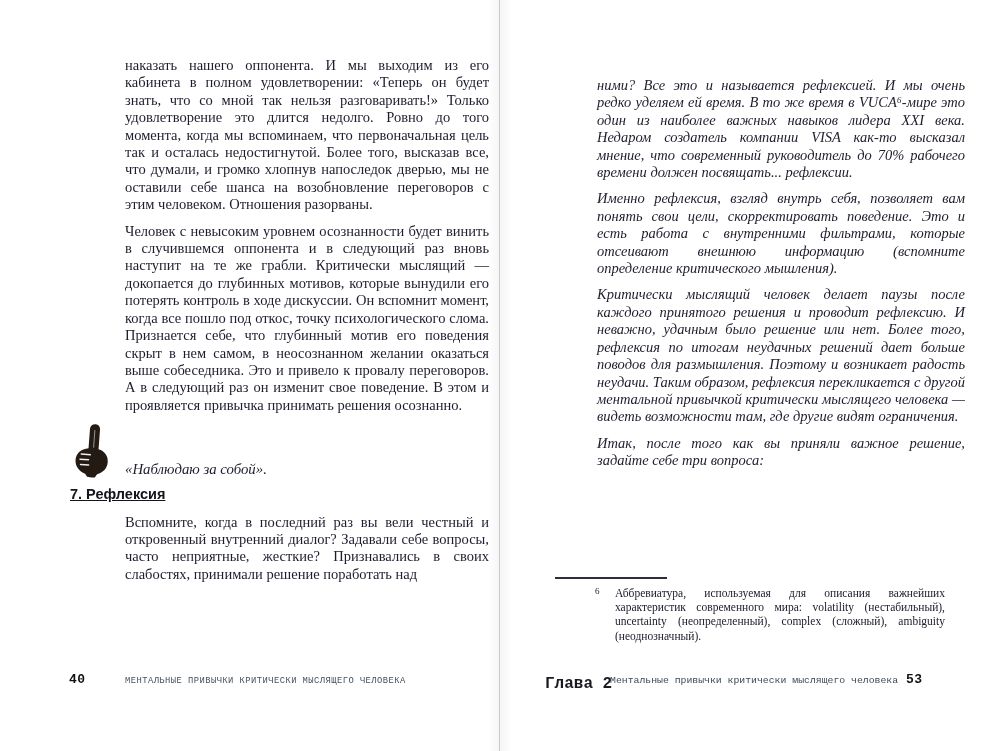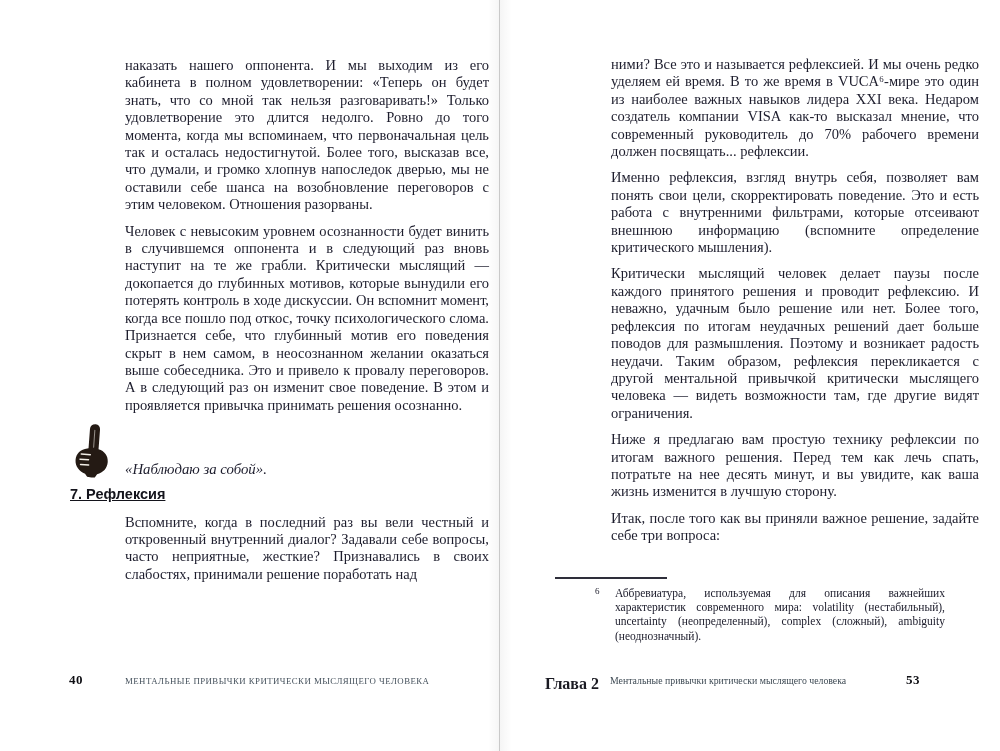--- a/index.html
+++ b/index.html
@@ -32,21 +32,21 @@
 
   
   .text-col {
     position: absolute;
     font-size: 14.5px;
     line-height: 17.4px;
     text-align: justify;
     color: #1d1d2d;
   }
   .col-left  { left: 125px; top: 0; width: 364px; padding-top: 57px; }
-  .col-right { left: 111px;  top: 0; width: 368px; padding-top: 56px; }
+  .col-right { left: 97px;  top: 0; width: 368px; padding-top: 77px; font-style: italic; }
   .text-col p { margin: 0 0 9px 0; }
 
   
   .callout {
     display: flex;
     align-items: flex-end;
     gap: 14px;
     margin: 2px 0 8px -52px;
   }
   .hand-icon { flex: 0 0 auto; width: 38px; height: 55px; transform: rotate(4deg); }
@@ -78,21 +78,21 @@
     text-align: justify;
     color: #20202f;
   }
   .footnote-marker {
     position: absolute; left: 2px; top: -2px;
     font-size: 9px;
   }
   .footnote-body { margin-left: 22px; }
 
   
-  .footer-el { position: absolute; font-family: Liberation Serif, serif; }
+  .footer-el { position: absolute; font-family: Liberation Mono, monospace; }
   .pagenum { font-weight: bold; font-size: 13px; color: #0f0f14; letter-spacing: 0.5px; }
   .pagenum-left  { left: 69px;  top: 672px; }
   .pagenum-right { left: 406px; top: 672px; }
   .running-title-left {
     left: 125px; top: 676px;
     font-size: 8.8px; letter-spacing: 0.45px;
     color: #45515c;
   }
   .chapter-label {
     left: 45px; top: 675px;
@@ -140,21 +140,20 @@
   </div>
 
   <div class="gutter-shade"></div>
   <div class="gutter-line"></div>
 
   <div class="page page-right">
     <div class="text-col col-right">
       <p>ними? Все это и называется рефлексией. И мы очень редко уделяем ей время. В то же время в VUCA⁶-мире это один из наиболее важных навыков лидера XXI века. Недаром создатель компании VISA как-то высказал мнение, что современный руководитель до 70% рабочего времени должен посвящать... рефлексии.</p>
       <p>Именно рефлексия, взгляд внутрь себя, позволяет вам понять свои цели, скорректировать поведение. Это и есть работа с внутренними фильтрами, которые отсеивают внешнюю информацию (вспомните определение критического мышления).</p>
       <p>Критически мыслящий человек делает паузы после каждого принятого решения и проводит рефлексию. И неважно, удачным было решение или нет. Более того, рефлексия по итогам неудачных решений дает больше поводов для размышления. Поэтому и возникает радость неудачи. Таким образом, рефлексия перекликается с другой ментальной привычкой критически мыслящего человека — видеть возможности там, где другие видят ограничения.</p>
-      <p>Ниже я предлагаю вам простую технику рефлексии по итогам важного решения. Перед тем как лечь спать, потратьте на нее десять минут, и вы увидите, как ваша жизнь изменится в лучшую сторону.</p>
       <p>Итак, после того как вы приняли важное решение, задайте себе три вопроса:</p>
     </div>
 
     <div class="footnote-rule"></div>
     <div class="footnote">
       <span class="footnote-marker">6</span>
       <div class="footnote-body">Аббревиатура, используемая для описания важнейших характеристик современного мира: volatility (нестабильный), uncertainty (неопределенный), complex (сложный), ambiguity (неоднозначный).</div>
     </div>
 
     <div class="footer-el chapter-label">Глава 2</div>

